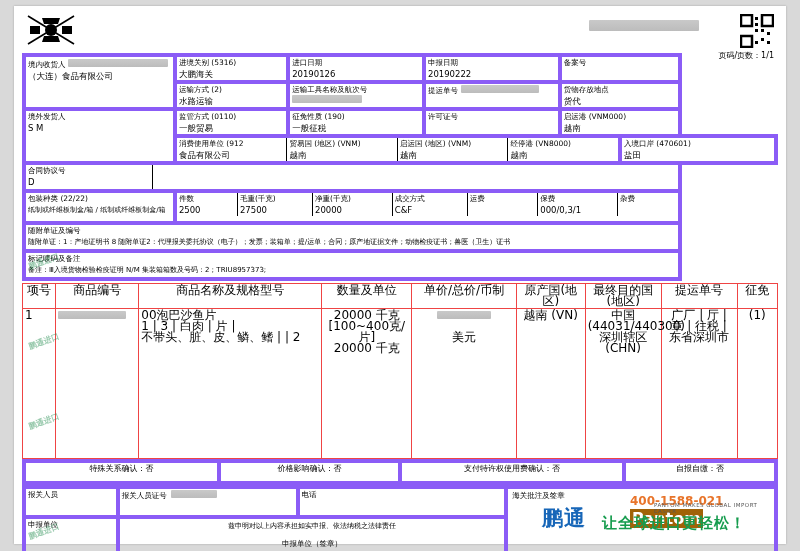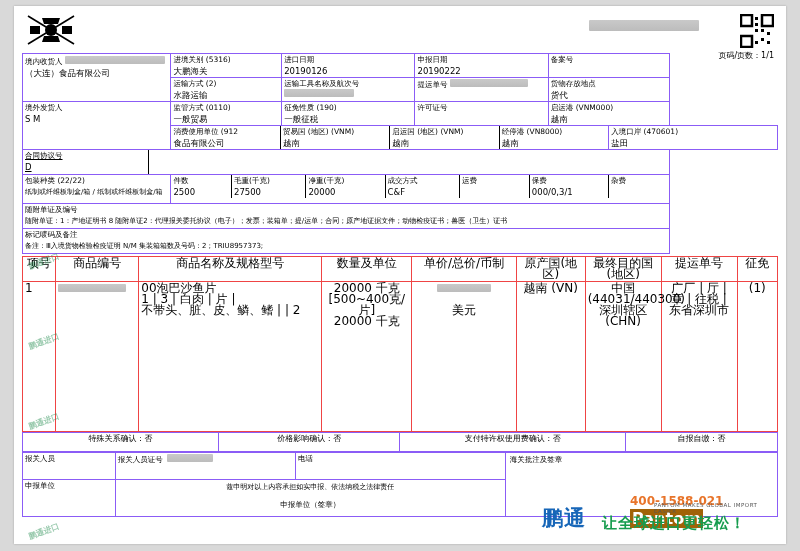--- a/index.html
+++ b/index.html
@@ -30,21 +30,21 @@
     display:inline-block;border-radius:1px;
   }
   .hdr-redact{position:absolute;left:575px;top:14px;width:110px;height:11px;}
   .qr{position:absolute;right:12px;top:8px;width:34px;height:34px;}
   .pageno{
     position:absolute;right:12px;top:44px;font-size:8px;color:#000;
   }
   
   table.g{border-collapse:collapse;width:100%;table-layout:fixed;}
   table.g td{
-    border:1px solid #8b5cf6;
+    border:4px solid #8b5cf6;
     font-size:8px;
     color:#000;
     padding:1px 2px;
     vertical-align:top;
     height:11px;
     line-height:10px;
     overflow:hidden;
   }
   .lbl{font-size:7.5px;color:#000;white-space:nowrap;}
   .val{font-size:8.5px;color:#000;padding-top:1px;}
@@ -207,21 +207,21 @@
         </tbody>
             </table>
       </td>
       <td colspan="2">
         <span class="lbl">入境口岸 (470601)</span>
         <div class="val">盐田</div>
       </td>
     </tr>
 
     <tr>
-      <td colspan="6" style="padding:0;border-top:1px solid #000;text-decoration:underline;">
+      <td colspan="6" style="padding:0;border-top:1px solid #000;">
         <table class="g" style="width:100%;">
           <tbody>
                 <tr>
             <td style="width:19%;border:none;border-right:1px solid #000;height:22px;">
               <span class="lbl">合同协议号</span>
               <div class="val">D</div>
             </td>
             <td style="width:81%;border:none;"></td>
           </tr>
         </tbody>
@@ -306,21 +306,21 @@
       <td>
         <span class="redact" style="width:68px;height:8px;"></span>
       </td>
       <td>
         <div>00泡巴沙鱼片</div>
         <div>1 | 3 | 白肉 | 片 |</div>
         <div>不带头、脏、皮、鳞、鳍 |  | 2</div>
       </td>
       <td class="ctr">
         <div>20000 千克</div>
-        <div>[500~400克/片]</div>
+        <div>[100~400克/片]</div>
         <div>20000 千克</div>
       </td>
       <td class="ctr">
         <div style="height:11px;"><span class="redact" style="width:54px;height:8px;"></span></div>
         <div style="height:11px;"></div>
         <div>美元</div>
       </td>
       <td class="ctr">越南 (VN)</td>
       <td class="ctr">中国 (44031/440300) 深圳辖区 (CHN)</td>
       <td class="ctr">广厂 | 厅 | 章 | 往税 | 东省深圳市</td>

